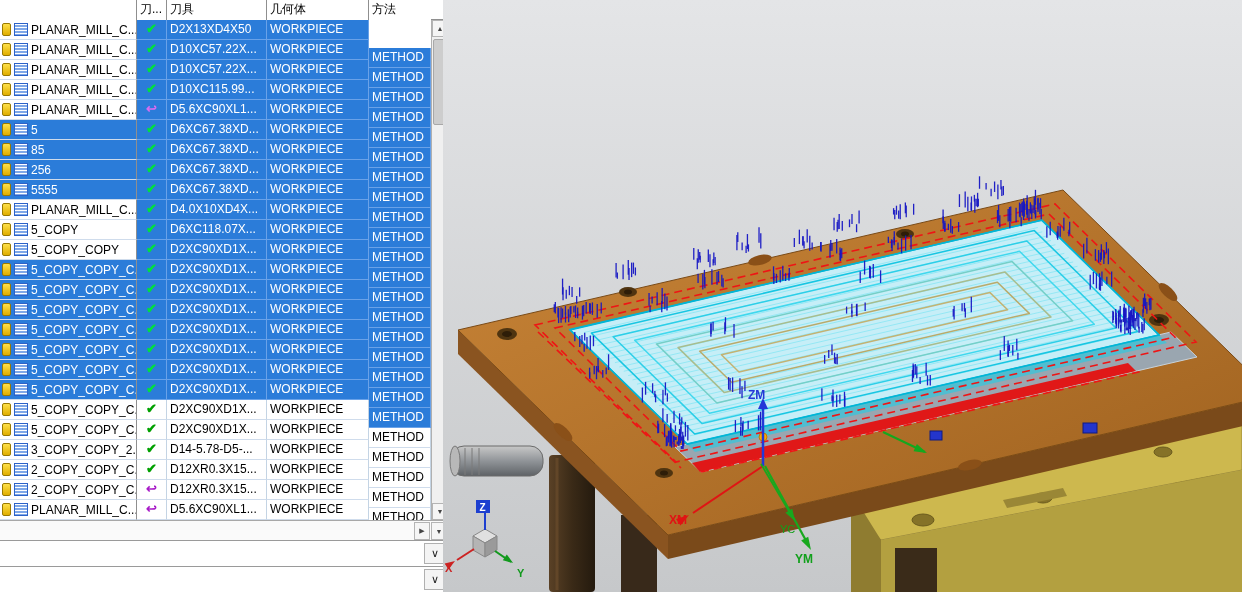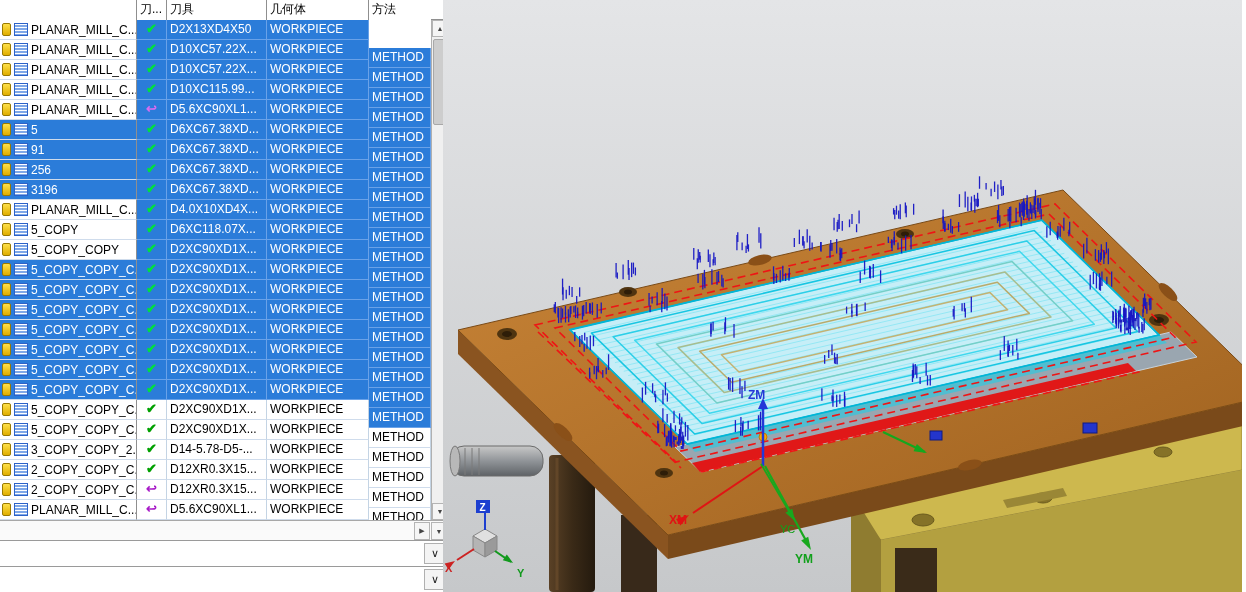--- a/index.html
+++ b/index.html
@@ -148,21 +148,21 @@
           <div class="cell c-tool">D6XC67.38XD...</div>
           <div class="cell c-geom">WORKPIECE</div>
           <div class="cell c-meth">
             <span>METHOD</span>
           </div>
         </div>
         <div class="op-row cells-sel name-sel">
           <div class="cell c-name">
             <span class="ic-light"></span>
             <span class="ic-op"></span>
-            <span class="nm">91</span>
+            <span class="nm">85</span>
           </div>
           <div class="cell c-status g-check">✔</div>
           <div class="cell c-tool">D6XC67.38XD...</div>
           <div class="cell c-geom">WORKPIECE</div>
           <div class="cell c-meth">
             <span>METHOD</span>
           </div>
         </div>
         <div class="op-row cells-sel name-sel">
           <div class="cell c-name">
@@ -174,21 +174,21 @@
           <div class="cell c-tool">D6XC67.38XD...</div>
           <div class="cell c-geom">WORKPIECE</div>
           <div class="cell c-meth">
             <span>METHOD</span>
           </div>
         </div>
         <div class="op-row cells-sel name-sel">
           <div class="cell c-name">
             <span class="ic-light"></span>
             <span class="ic-op"></span>
-            <span class="nm">3196</span>
+            <span class="nm">5555</span>
           </div>
           <div class="cell c-status g-check">✔</div>
           <div class="cell c-tool">D6XC67.38XD...</div>
           <div class="cell c-geom">WORKPIECE</div>
           <div class="cell c-meth">
             <span>METHOD</span>
           </div>
         </div>
         <div class="op-row cells-sel">
           <div class="cell c-name">

